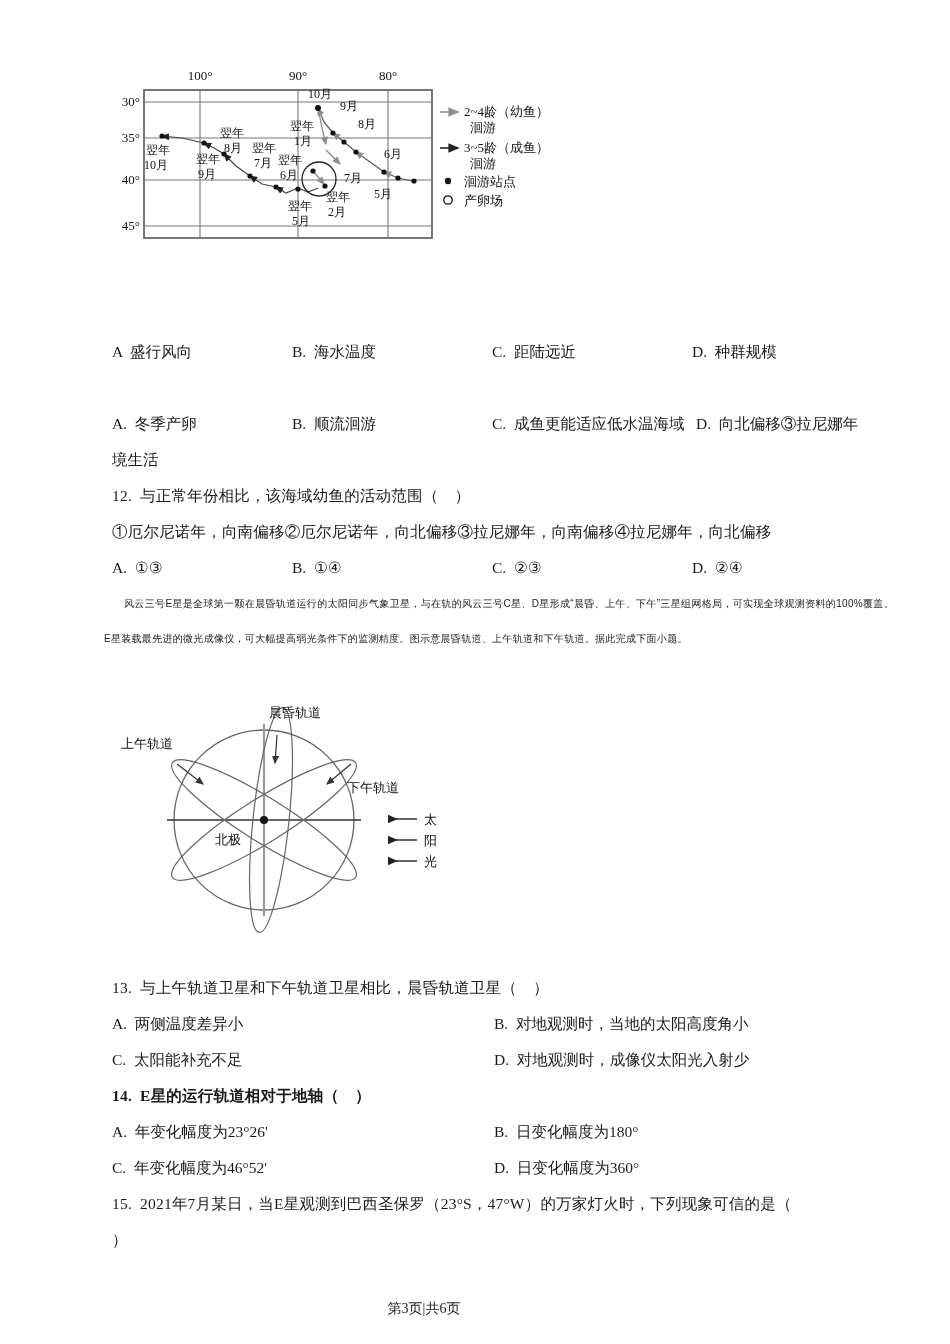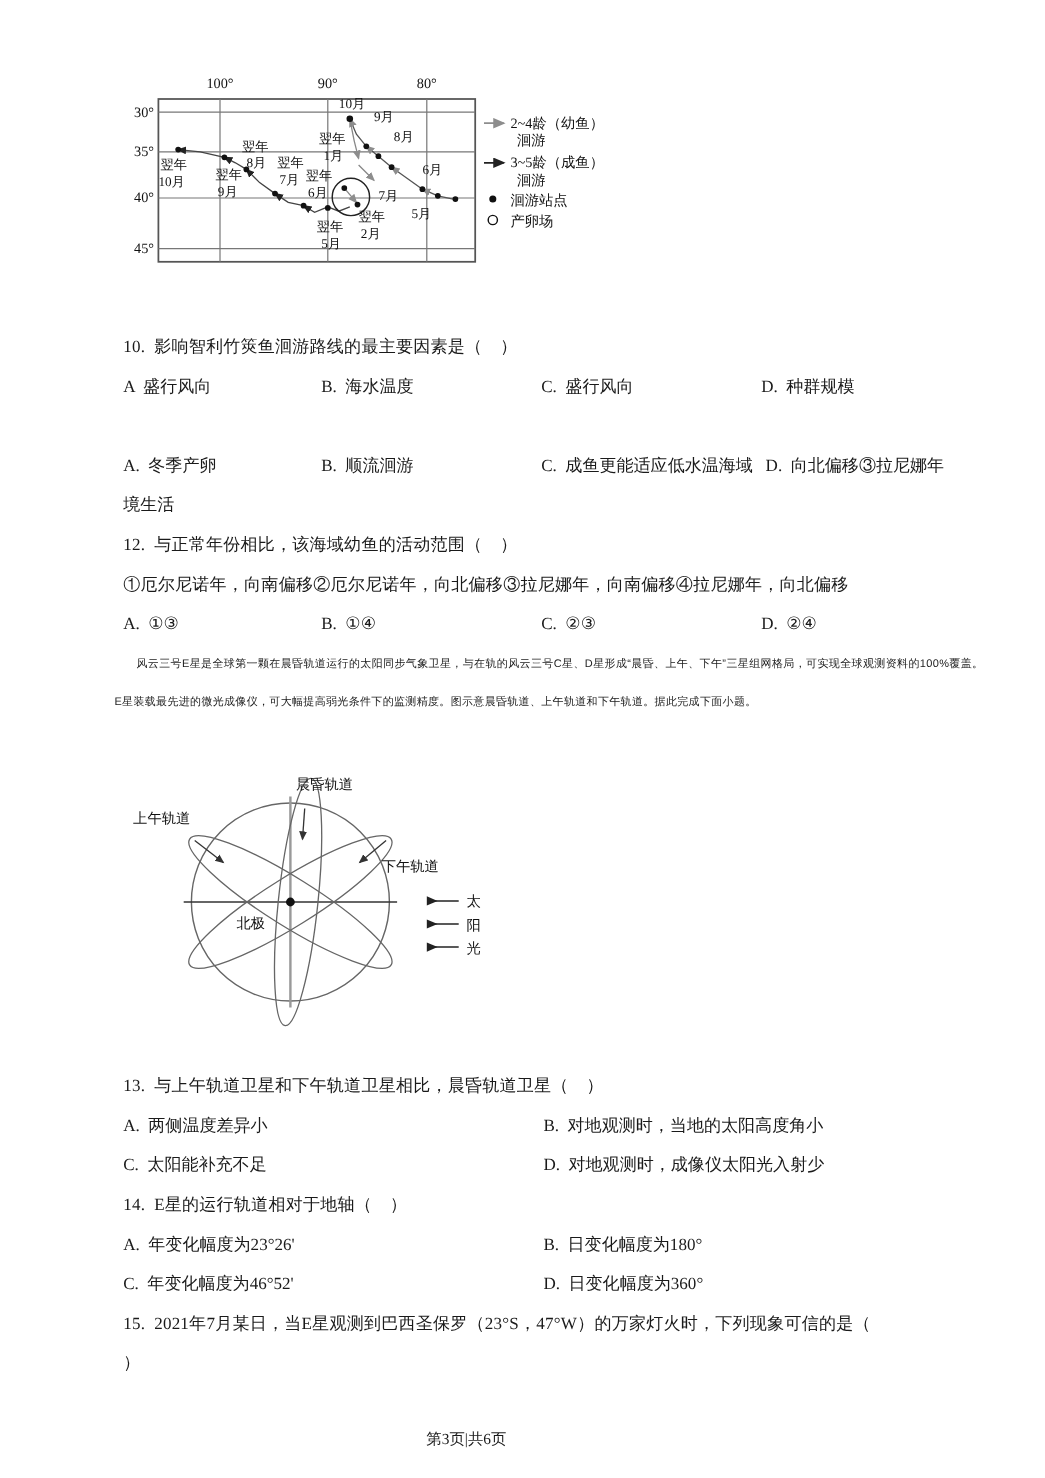--- a/index.html
+++ b/index.html
@@ -212,24 +212,23 @@
 
         <circle cx="336" cy="123" r="3.2" fill="#111"></circle>
         <text class="fig-text" x="352" y="128">洄游站点</text>
 
         <circle cx="336" cy="142" r="4.2" fill="none" stroke="#111" stroke-width="1.3"></circle>
         <text class="fig-text" x="352" y="147">产卵场</text>
       </g>
     </svg>
   </div>
 
-  <div class="qline" style="left:88px; top:306px;">10.  影响智利竹筴鱼洄游路线的最主要因素是（    ）</div>
   <div class="opt" style="left:88px; top:342px;">A  盛行风向</div>
   <div class="opt" style="left:268px; top:342px;">B.  海水温度</div>
-  <div class="opt" style="left:468px; top:342px;">C.  盛行风向</div>
+  <div class="opt" style="left:468px; top:342px;">C.  距陆远近</div>
   <div class="opt" style="left:668px; top:342px;">D.  种群规模</div>
 
   <div class="opt" style="left:88px; top:414px;">A.  冬季产卵</div>
   <div class="opt" style="left:268px; top:414px;">B.  顺流洄游</div>
   <div class="opt" style="left:468px; top:414px;">C.  成鱼更能适应低水温海域</div>
   <div class="opt" style="left:672px; top:414px;">D.  向北偏移③拉尼娜年</div>
   <div class="opt" style="left:88px; top:450px;">境生活</div>
 
   <div class="qline" style="left:88px; top:486px;">12.  与正常年份相比，该海域幼鱼的活动范围（    ）</div>
   <div class="qline" style="left:88px; top:522px;">①厄尔尼诺年，向南偏移②厄尔尼诺年，向北偏移③拉尼娜年，向南偏移④拉尼娜年，向北偏移</div>
@@ -285,21 +284,21 @@
       </g>
     </svg>
   </div>
 
   <div class="qline" style="left:88px; top:978px;">13.  与上午轨道卫星和下午轨道卫星相比，晨昏轨道卫星（    ）</div>
   <div class="opt" style="left:88px; top:1014px;">A.  两侧温度差异小</div>
   <div class="opt" style="left:470px; top:1014px;">B.  对地观测时，当地的太阳高度角小</div>
   <div class="opt" style="left:88px; top:1050px;">C.  太阳能补充不足</div>
   <div class="opt" style="left:470px; top:1050px;">D.  对地观测时，成像仪太阳光入射少</div>
 
-  <div class="qline" style="left:88px; top:1086px;">14.  E星的运行轨道相对于地轴（    ）</div>
+  <div class="qline" style="left:88px; top:1086px;font-weight:bold;">14.  E星的运行轨道相对于地轴（    ）</div>
   <div class="opt" style="left:88px; top:1122px;">A.  年变化幅度为23°26'</div>
   <div class="opt" style="left:470px; top:1122px;">B.  日变化幅度为180°</div>
   <div class="opt" style="left:88px; top:1158px;">C.  年变化幅度为46°52'</div>
   <div class="opt" style="left:470px; top:1158px;">D.  日变化幅度为360°</div>
 
   <div class="qline" style="left:88px; top:1194px;">15.  2021年7月某日，当E星观测到巴西圣保罗（23°S，47°W）的万家灯火时，下列现象可信的是（</div>
   <div class="qline" style="left:88px; top:1230px;">）</div>
 
   <div id="footer">
     <span>第3页|共6页</span>

